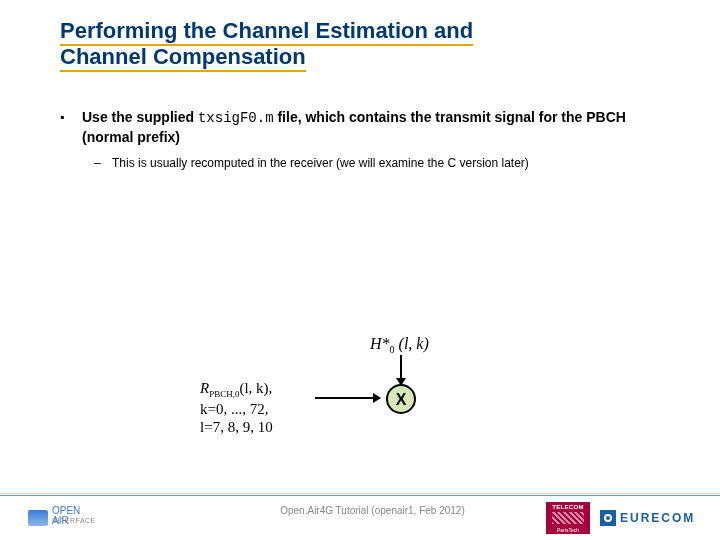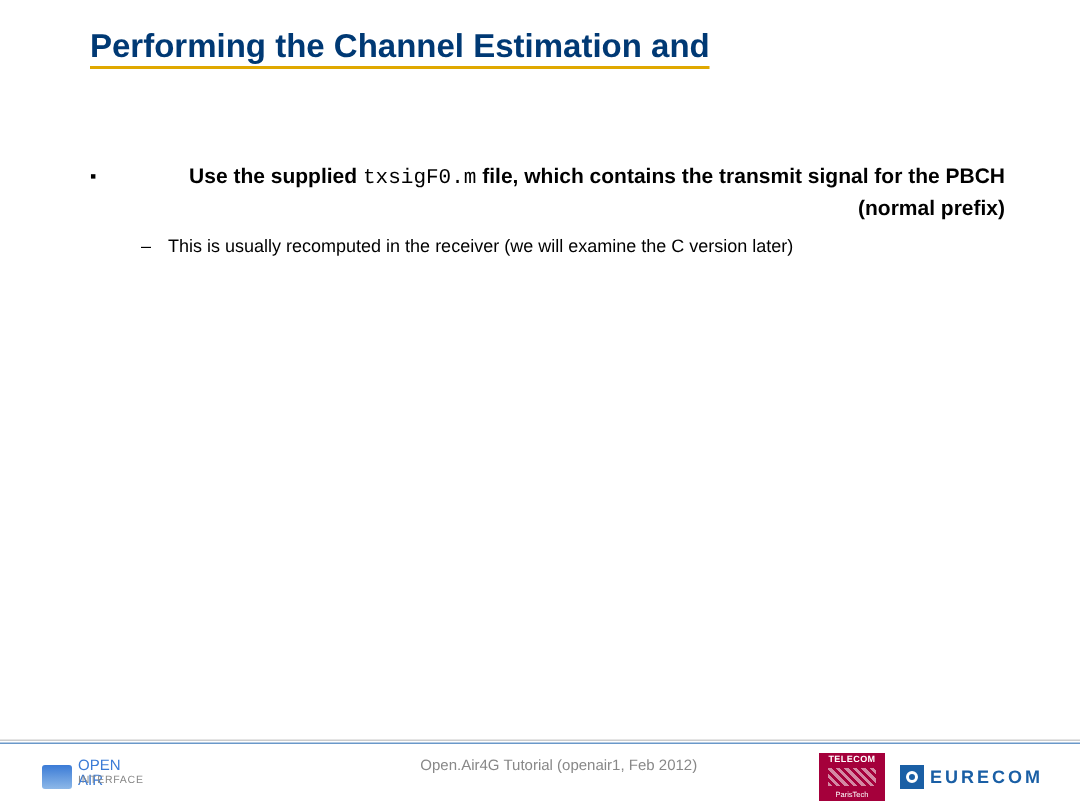--- a/index.html
+++ b/index.html
@@ -1,21 +1,21 @@
 <!DOCTYPE html>
 <html><head>
 <meta charset="utf-8">
 <style>
   * { box-sizing: border-box; margin: 0; padding: 0; }
   html, body { width: 720px; height: 540px; font-family: Arial, Helvetica, sans-serif; color: #000; background: #fff; overflow: hidden; }
   .slide { width: 720px; height: 540px; position: relative; }
   .title { position: absolute; left: 60px; top: 18px; width: 600px; font-size: 22px; font-weight: bold; color: #003974; line-height: 1.2; }
   .title .u { border-bottom: 2px solid #e0a800; padding-bottom: 1px; }
   .content { position: absolute; left: 60px; top: 108px; width: 610px; font-size: 14px; }
-  .b1 { position: relative; padding-left: 22px; margin-bottom: 8px; font-weight: bold; line-height: 1.35; text-align: right; }
+  .b1 { position: relative; padding-left: 22px; margin-bottom: 8px; font-weight: bold; line-height: 1.35; }
   .b1::before { content: "▪"; position: absolute; left: 0; top: 1px; font-size: 12px; }
   .code { font-family: "Courier New", monospace; font-weight: normal; }
   .sub { position: relative; padding-left: 52px; margin-top: 4px; margin-bottom: 14px; font-weight: normal; font-size: 12px; line-height: 1.35; }
   .sub::before { content: "–"; position: absolute; left: 34px; top: 0; }
   .spacer { height: 16px; }
   .diagram { position: absolute; left: 60px; top: 335px; width: 600px; height: 130px; }
   .Htop { position: absolute; left: 310px; top: 0; font-family: "Times New Roman", serif; font-style: italic; font-size: 16px; white-space: nowrap; }
   .Htop sub { font-size: 10px; font-style: normal; }
   .arrow-down { position: absolute; left: 340px; top: 20px; width: 2px; height: 30px; background: #000; }
   .arrow-down::after { content: ""; position: absolute; left: -4px; bottom: -1px; border-left: 5px solid transparent; border-right: 5px solid transparent; border-top: 8px solid #000; }
@@ -41,30 +41,44 @@
   .ec-sq::after { content: ""; position: absolute; left: 4px; top: 4px; width: 8px; height: 8px; border: 2px solid #fff; border-radius: 50%; box-sizing: border-box; }
   .ec-txt { position: absolute; left: 20px; top: 3px; font-size: 12px; letter-spacing: 2px; color: #1a5fa5; font-weight: bold; }
 </style>
 </head>
 <body>
 
 <div class="slide">
 
   <div class="title">
     <span class="u">Performing the Channel Estimation and</span><br>
+    <span class="u">Channel Compensation</span>
   </div>
 
   <div class="content">
     <div class="b1">
       <span>Use the supplied </span><span class="code">txsigF0.m</span><span> file, which contains the transmit signal for the PBCH (normal prefix)</span>
     </div>
     <div class="sub">This is usually recomputed in the receiver (we will examine the C version later)</div>
     <div class="spacer"></div>
   </div>
 
+  <div class="diagram">
+    <div class="Htop">
+      <span>H*</span><sub>0</sub><span> (l, k)</span>
+    </div>
+    <div class="arrow-down"></div>
+    <div class="arrow-right"></div>
+    <div class="mult">X</div>
+    <div class="Rin">
+      <span>R</span><sub class="upright">PBCH,0</sub><span class="upright">(l, k),</span><br>
+      <span class="upright">k=0, ..., 72,</span><br>
+      <span class="upright">l=7, 8, 9, 10</span>
+    </div>
+  </div>
 
   <div class="footer-line"></div>
   <div class="footer-line2"></div>
   <div class="footer-text">Open.Air4G Tutorial (openair1, Feb 2012)</div>
 
   <div class="logo-openair">
     <div class="oa-box"></div>
     <div class="oa-text">OPEN AIR</div>
     <div class="oa-sub">INTERFACE</div>
   </div>

